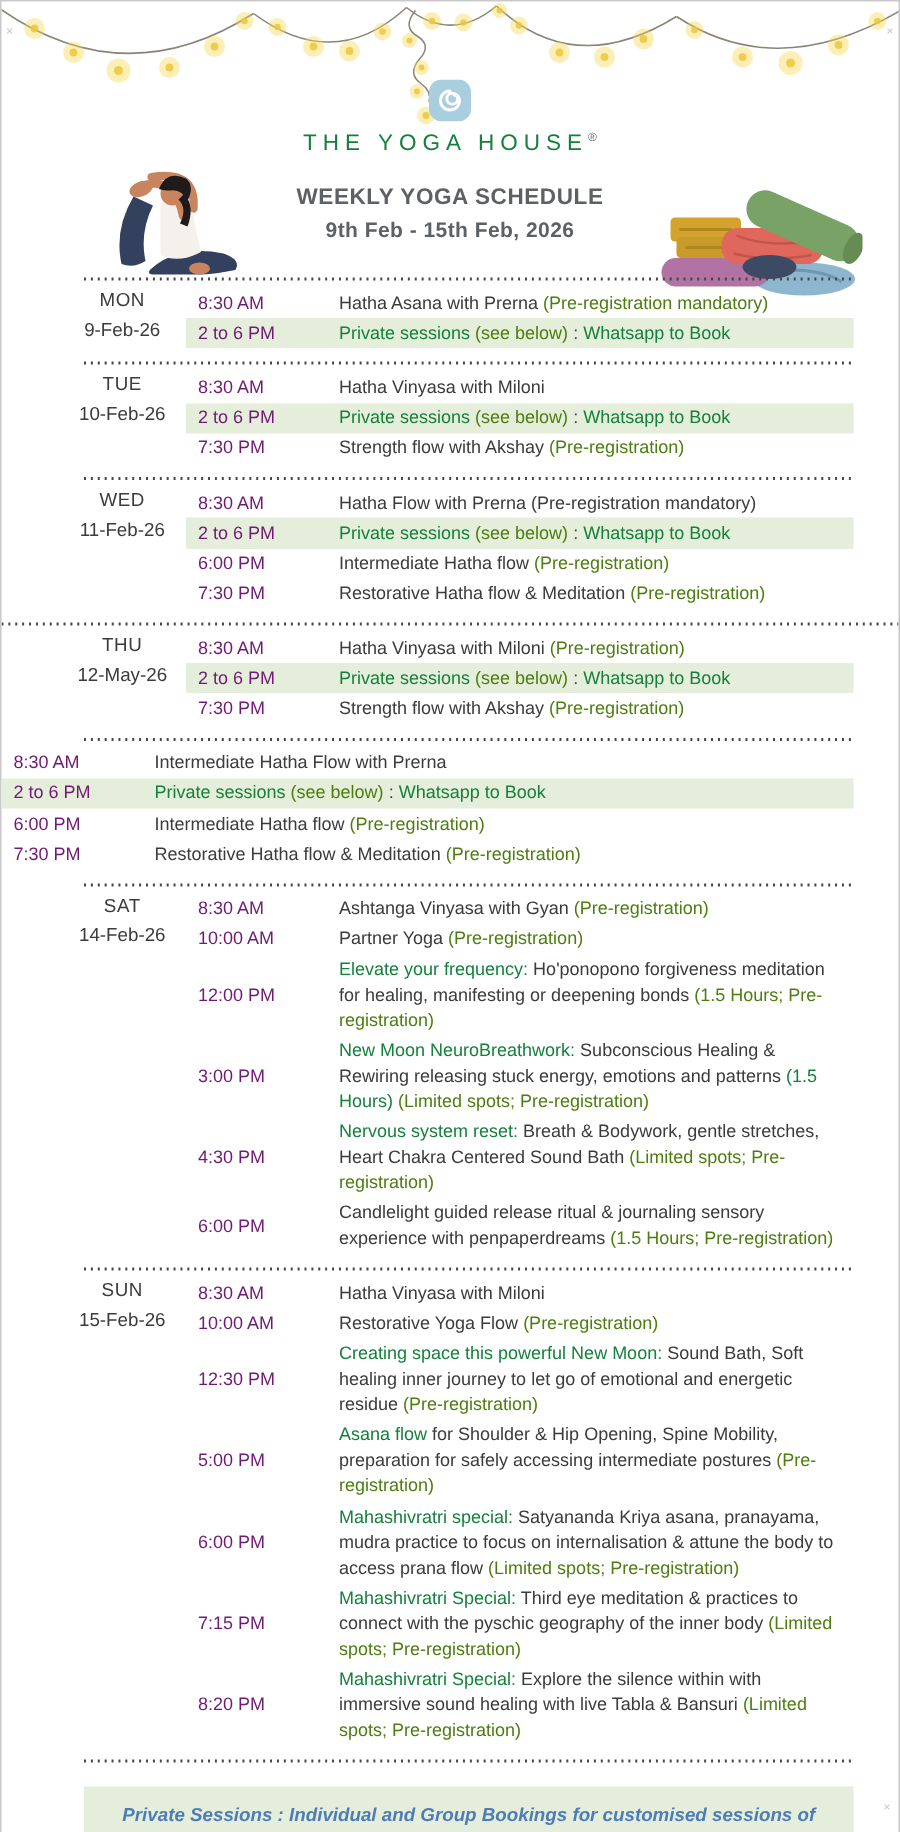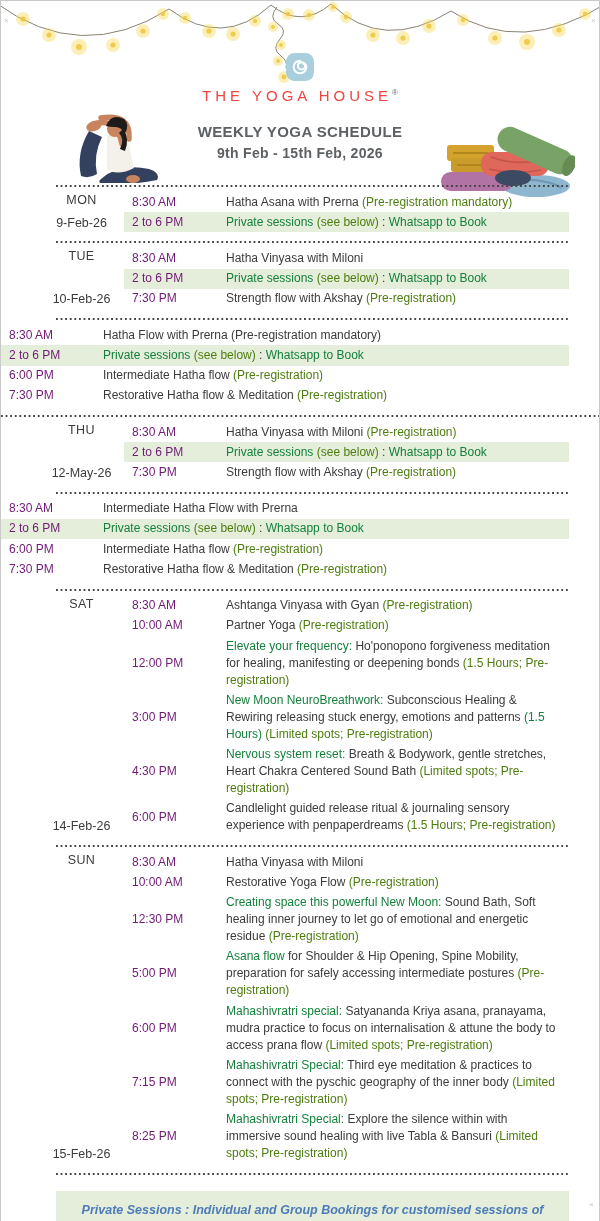--- a/index.html
+++ b/index.html
@@ -8,37 +8,37 @@
     background:#fff; border:1px solid #c9c9c9; box-sizing:border-box;
     font-family:"Liberation Sans", sans-serif; color:#3b3b3b; overflow:hidden;
   }
   .artifact { position:absolute; color:#c4c4c4; font-size:8px; line-height:1; }
 
   
   .header { position:relative; height:184px; }
   .garland { position:absolute; top:0; left:0; }
   .brand-block { position:absolute; top:52px; left:0; width:100%; text-align:center; }
   .logo-mark { display:block; margin:0 auto 6px; }
-  .brand-name { font-size:15px; letter-spacing:4px; color:#ef4444; font-weight:500; }
+  .brand-name { font-size:15px; letter-spacing:4px; color:#15803d; font-weight:500; }
   .brand-reg { font-size:8px; vertical-align:super; color:#656b6f; }
   .title-block { position:absolute; top:122px; left:0; width:100%; text-align:center; color:#5d6164; }
   .sched-title { font-size:15px; font-weight:bold; letter-spacing:0.4px; }
   .sched-dates { font-size:14px; font-weight:bold; margin-top:5px; letter-spacing:0.3px; }
   .pose-illo { position:absolute; left:62px; top:92px; }
   .props-illo { position:absolute; left:438px; top:124px; }
 
   
   .schedule { position:relative; font-size:12px; line-height:1.42; }
   .sep { height:2px; margin:0 30px 2px 55px;
          background-image:repeating-linear-gradient(to right,#454545 0 1.6px,transparent 1.6px 4.6px);
          background-repeat:repeat-x; background-size:4.6px 1.7px; background-position:0 0; }
   .sep.wide { margin-left:0; margin-right:0; }
   .day-group { display:flex; padding:3px 0 9px; }
   .day-cell { width:123px; box-sizing:border-box; padding-left:38px; flex:none;
-              display:flex; flex-direction:column; justify-content:space-between; align-items:center; text-align:center; }
+              display:flex; flex-direction:column; justify-content:flex-start; align-items:center; text-align:center; }
   .day-name { font-size:12.5px; letter-spacing:0.4px; }
   .day-date { font-size:12.5px; margin-top:2px; }
   .rows { flex:1; margin-right:30px; }
   .row { display:flex; align-items:center; padding:1.6px 0; }
   .row.hl { background:#e4eeda; }
   .time { width:102px; flex:none; box-sizing:border-box; padding-left:8px; color:#701a75; }
   .desc { flex:1; padding-right:4px; }
   .desc .bold { font-weight:normal; color:#15803d; }
   .desc .gray { color:#4d7c0f; }
   .desc .normal { color:#3b3b3b; }
@@ -206,20 +206,24 @@
             <div class="desc"><span class="bold">Private sessions</span><span class="gray">    (see below)</span><span class="normal">  :  </span><span class="bold">Whatsapp to Book</span></div>
           </div>
           <div class="row">
             <div class="time">7:30 PM</div>
             <div class="desc"><span class="normal">Strength flow with Akshay    </span><span class="gray">(Pre-registration)</span></div>
           </div>
         </div>
       </div>
       <div class="sep"></div>
       <div class="day-group">
+        <div class="day-cell">
+          <div class="day-name">WED</div>
+          <div class="day-date">11-Feb-26</div>
+        </div>
         <div class="rows">
           <div class="row">
             <div class="time">8:30 AM</div>
             <div class="desc"><span class="normal">Hatha Flow with Prerna (Pre-registration mandatory)</span></div>
           </div>
           <div class="row hl">
             <div class="time">2 to 6 PM</div>
             <div class="desc"><span class="bold">Private sessions</span><span class="gray">    (see below)</span><span class="normal">  :  </span><span class="bold">Whatsapp to Book</span></div>
           </div>
           <div class="row">
@@ -332,21 +336,21 @@
           </div>
           <div class="row">
             <div class="time">6:00 PM</div>
             <div class="desc"><span class="bold">Mahashivratri special:</span><span class="normal"> Satyananda Kriya asana, pranayama, mudra practice to focus on internalisation &amp; attune the body to access prana flow </span><span class="gray">(Limited spots; Pre-registration)</span></div>
           </div>
           <div class="row">
             <div class="time">7:15 PM</div>
             <div class="desc"><span class="bold">Mahashivratri Special:</span><span class="normal"> Third eye meditation &amp; practices to connect with the pyschic geography of the inner body </span><span class="gray">(Limited spots; Pre-registration)</span></div>
           </div>
           <div class="row">
-            <div class="time">8:25 PM</div>
+            <div class="time">8:20 PM</div>
             <div class="desc"><span class="bold">Mahashivratri Special:</span><span class="normal"> Explore the silence within with immersive sound healing with live Tabla &amp; Bansuri </span><span class="gray">(Limited spots; Pre-registration)</span></div>
           </div>
         </div>
       </div>
     </div>
 
   <div class="footer">
     <div class="sep"></div>
 
     <div class="private-box">Private Sessions : Individual and Group Bookings for customised sessions of Yoga, Breathwork, Sound Healing, Accupressure, Energy Work and more.</div>

